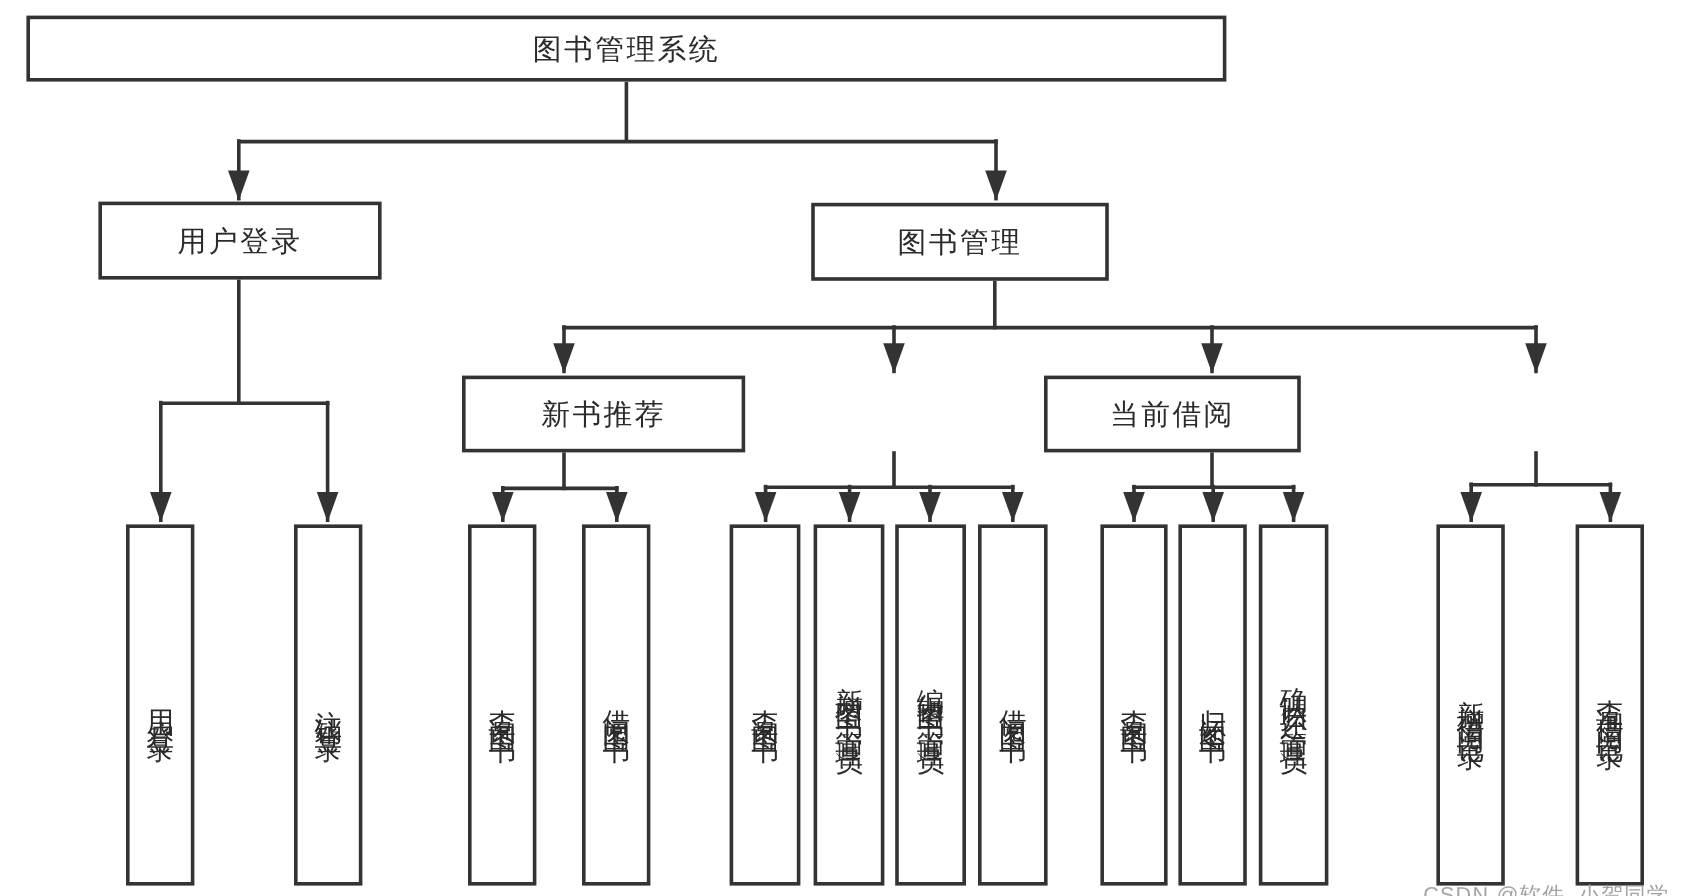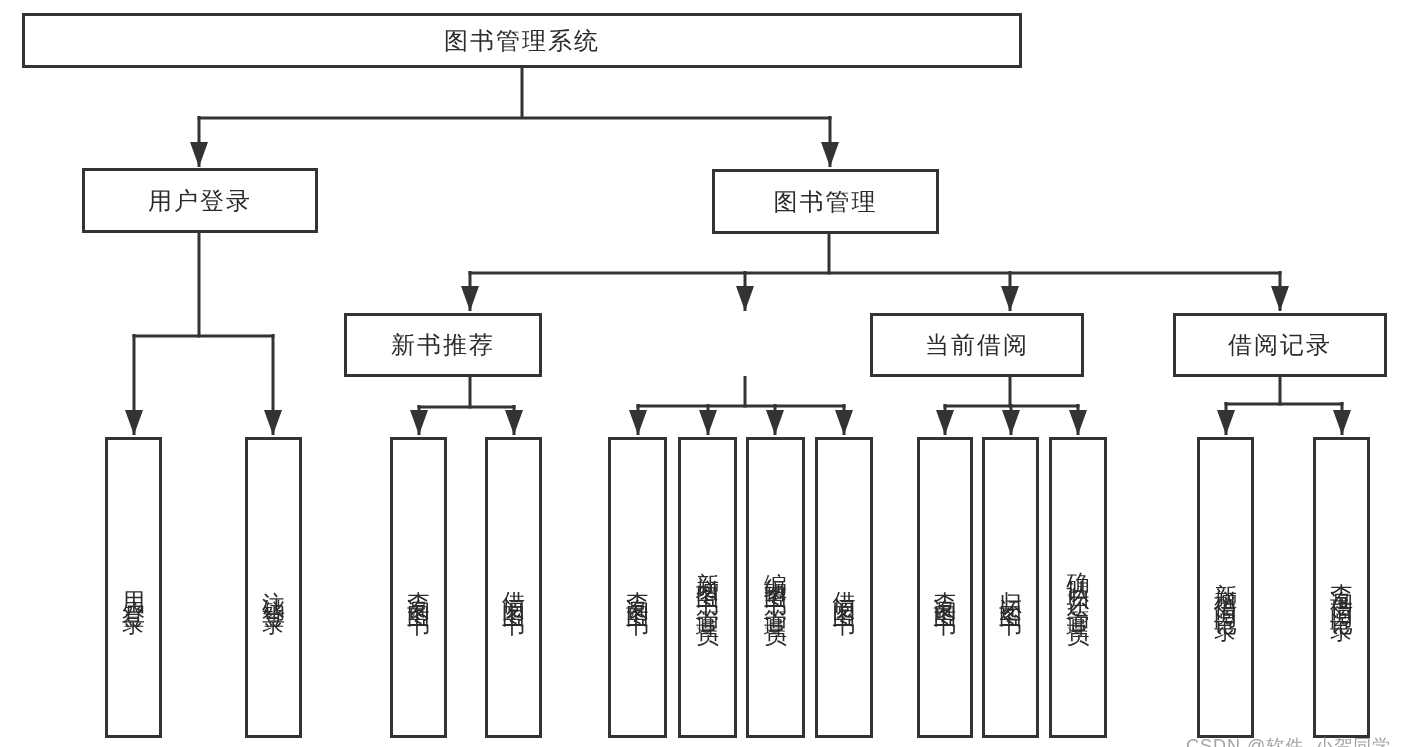--- a/index.html
+++ b/index.html
@@ -98,25 +98,24 @@
 
     <line x1="1280" y1="376" x2="1280" y2="405.5"></line>
     <line x1="1224.5" y1="404" x2="1343.5" y2="404"></line>
     <line x1="1226" y1="402" x2="1226" y2="435" marker-end="url(#arw)"></line>
     <line x1="1342" y1="402" x2="1342" y2="435" marker-end="url(#arw)"></line>
   </svg>
 
   <div class="node h" style="left:22px;top:13px;width:1000px;height:55px">图书管理系统</div>
 
   <div class="node h" style="left:82px;top:168px;width:236px;height:65px">用户登录</div>
-  <div class="node h" style="left:712px;top:169px;width:227px;height:65px">图书管理</div>
+  <div class="node h" style="left:676px;top:169px;width:248px;height:65px">图书管理</div>
 
-  <div class="node h" style="left:344px;top:313px;width:198px;height:64px">新书推荐</div>
+  <div class="node h" style="left:385px;top:313px;width:236px;height:64px">新书推荐</div>
   <div class="node h" style="left:870px;top:313px;width:214px;height:64px">当前借阅</div>
-  <div class="node h" style="left:1173px;top:313px;width:214px;height:64px">借阅记录</div>
 
   <div class="node v" style="left:105px;top:437px;width:57px;height:301px">用户登录</div>
   <div class="node v" style="left:245px;top:437px;width:57px;height:301px">注销登录</div>
 
   <div class="node v" style="left:390px;top:437px;width:57px;height:301px">查询图书</div>
   <div class="node v" style="left:485px;top:437px;width:57px;height:301px">借阅图书</div>
 
   <div class="node v" style="left:608px;top:437px;width:59px;height:301px">查询图书</div>
   <div class="node v" style="left:678px;top:437px;width:59px;height:301px">新增图书（管理员）</div>
   <div class="node v" style="left:746px;top:437px;width:59px;height:301px">编辑图书（管理员）</div>

